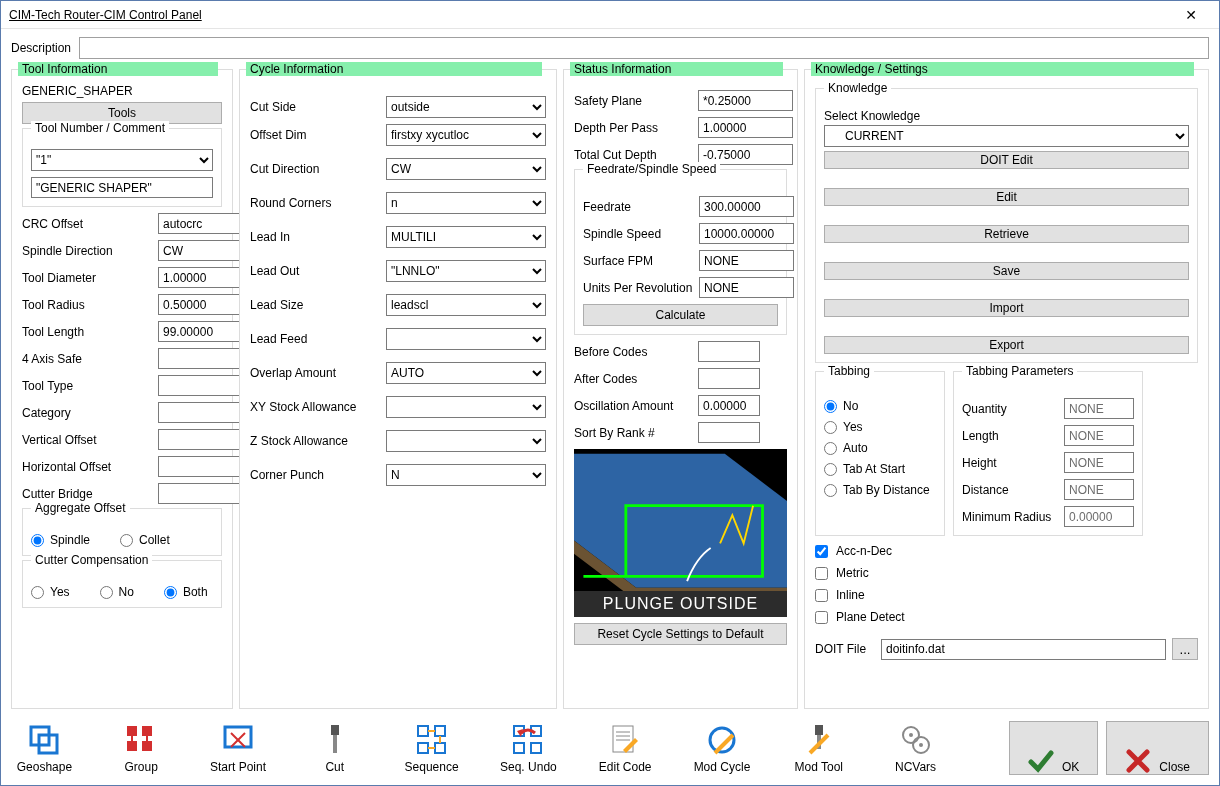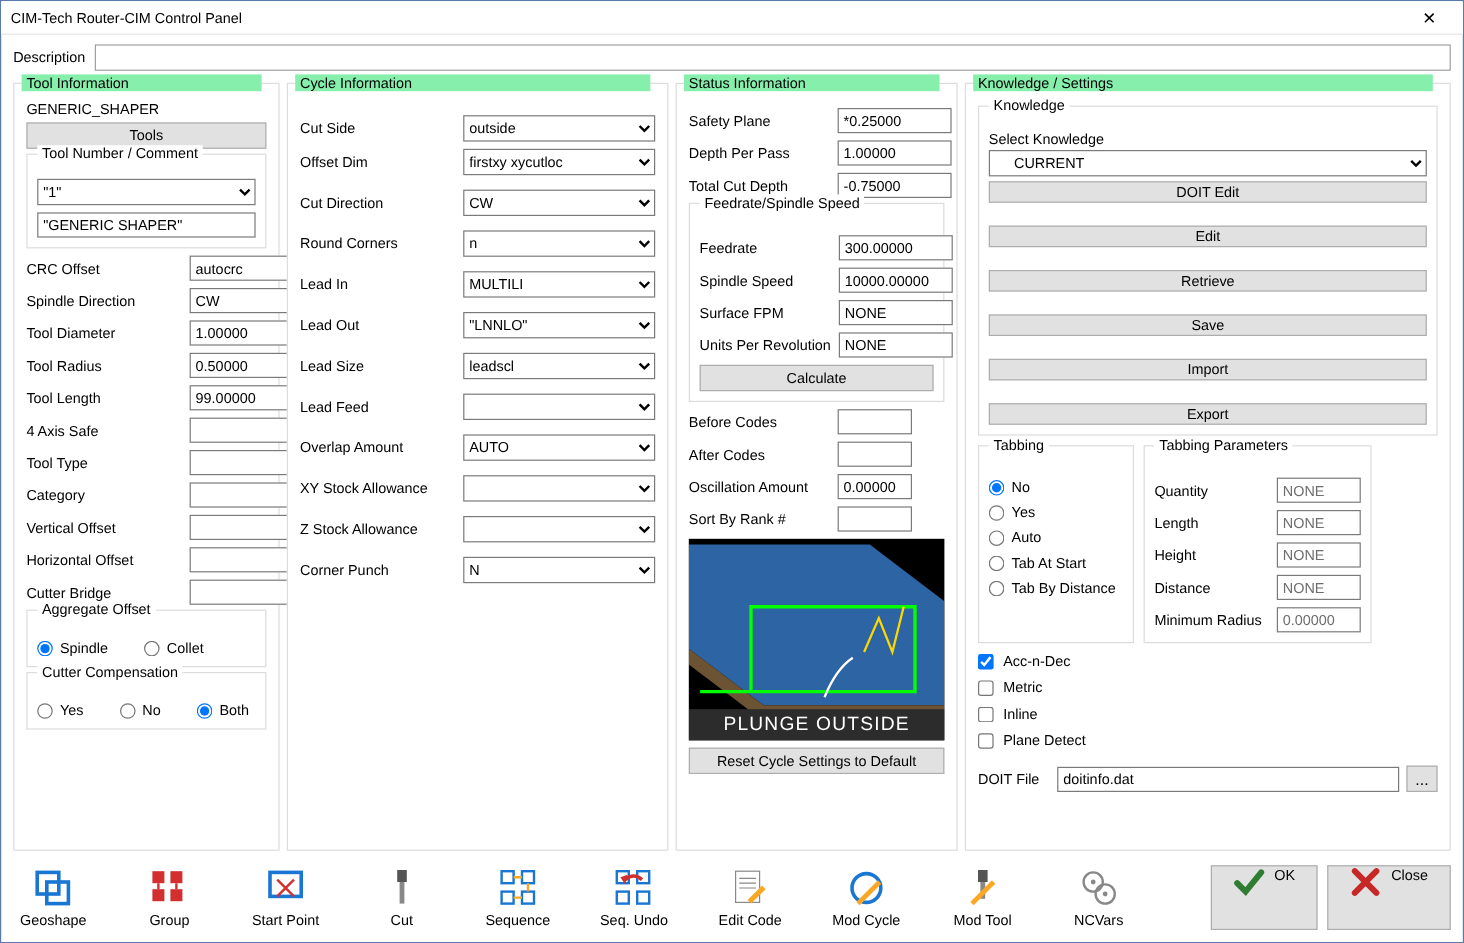--- a/index.html
+++ b/index.html
@@ -19,21 +19,21 @@
     background: #fff;
   }
   .titlebar {
     height: 28px;
     background: #fff;
     border-bottom: 1px solid #e5e5e5;
     display: flex;
     align-items: center;
     padding: 0 8px;
   }
-  .titlebar-title { flex: 1; font-size: 12px; }
+  .titlebar-title { flex: 1; font-size: 12px; text-decoration: underline; }
   .titlebar-close { width: 40px; text-align: center; font-size: 14px; cursor: default; }
   .desc-row {
     display: flex;
     align-items: center;
     padding: 8px 10px 4px 10px;
     gap: 8px;
   }
   .desc-row input {
     flex: 1;
     height: 22px;
@@ -122,21 +122,21 @@
     gap:30px;
   }
   .tile{
     display:flex; flex-direction:column; align-items:center; justify-content:center;
     width:68px; gap:2px; font-size:12px;
   }
   .tile-icon{ width:36px; height:36px; display:flex; align-items:center; justify-content:center;}
   .spacer-flex{ flex:1;}
   .big-btn{
     height:54px; border:1px solid #adadad; background:#e1e1e1;
-    display:flex; align-items:flex-start; justify-content:center; gap:8px;
+    display:flex; align-items:flex-end; justify-content:center; gap:8px;
     padding:0 18px; font-size:12px;
   }
   .plunge-box{
     width:100%; height:168px; background:#000; margin-top:6px; position:relative; overflow:hidden;
   }
   .plunge-label{
     position:absolute; bottom:0; left:0; right:0; height:26px;
     background:#2c2c2c; color:#fff; font-size:16px; display:flex; align-items:center; justify-content:center; letter-spacing:1px;
   }
   .tabbing-cols{ display:flex; gap:8px; margin-top:4px;}

